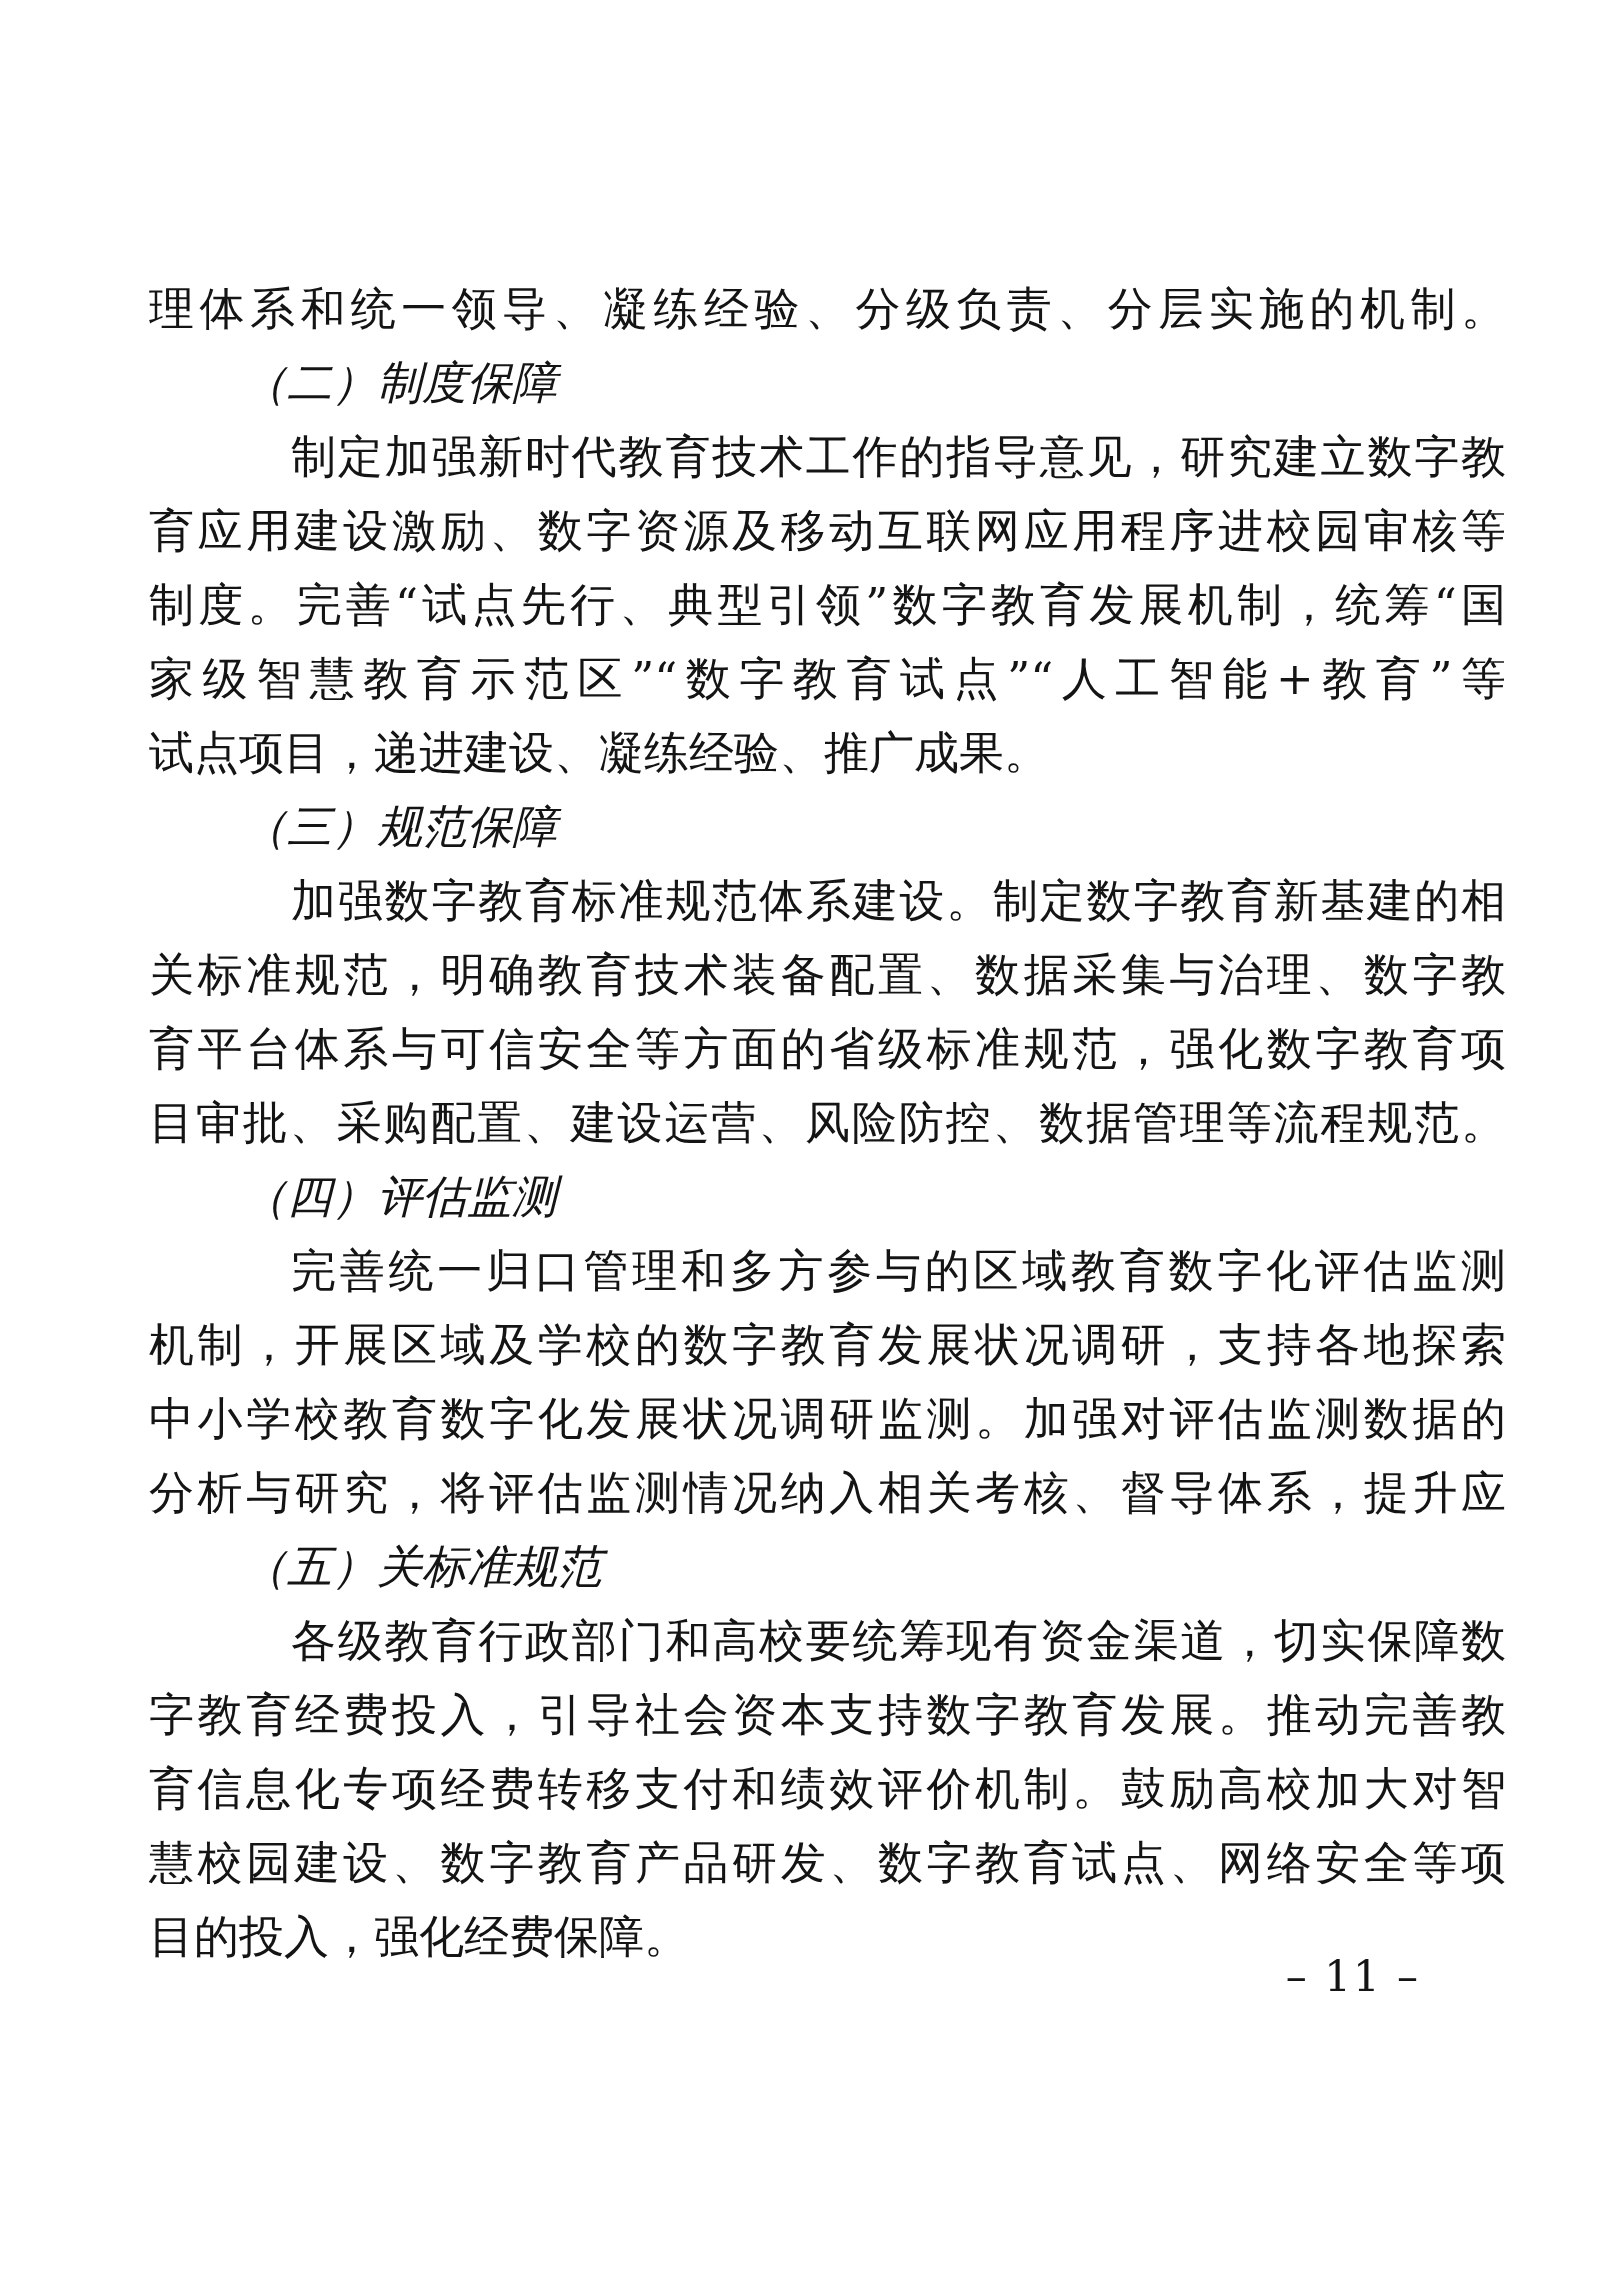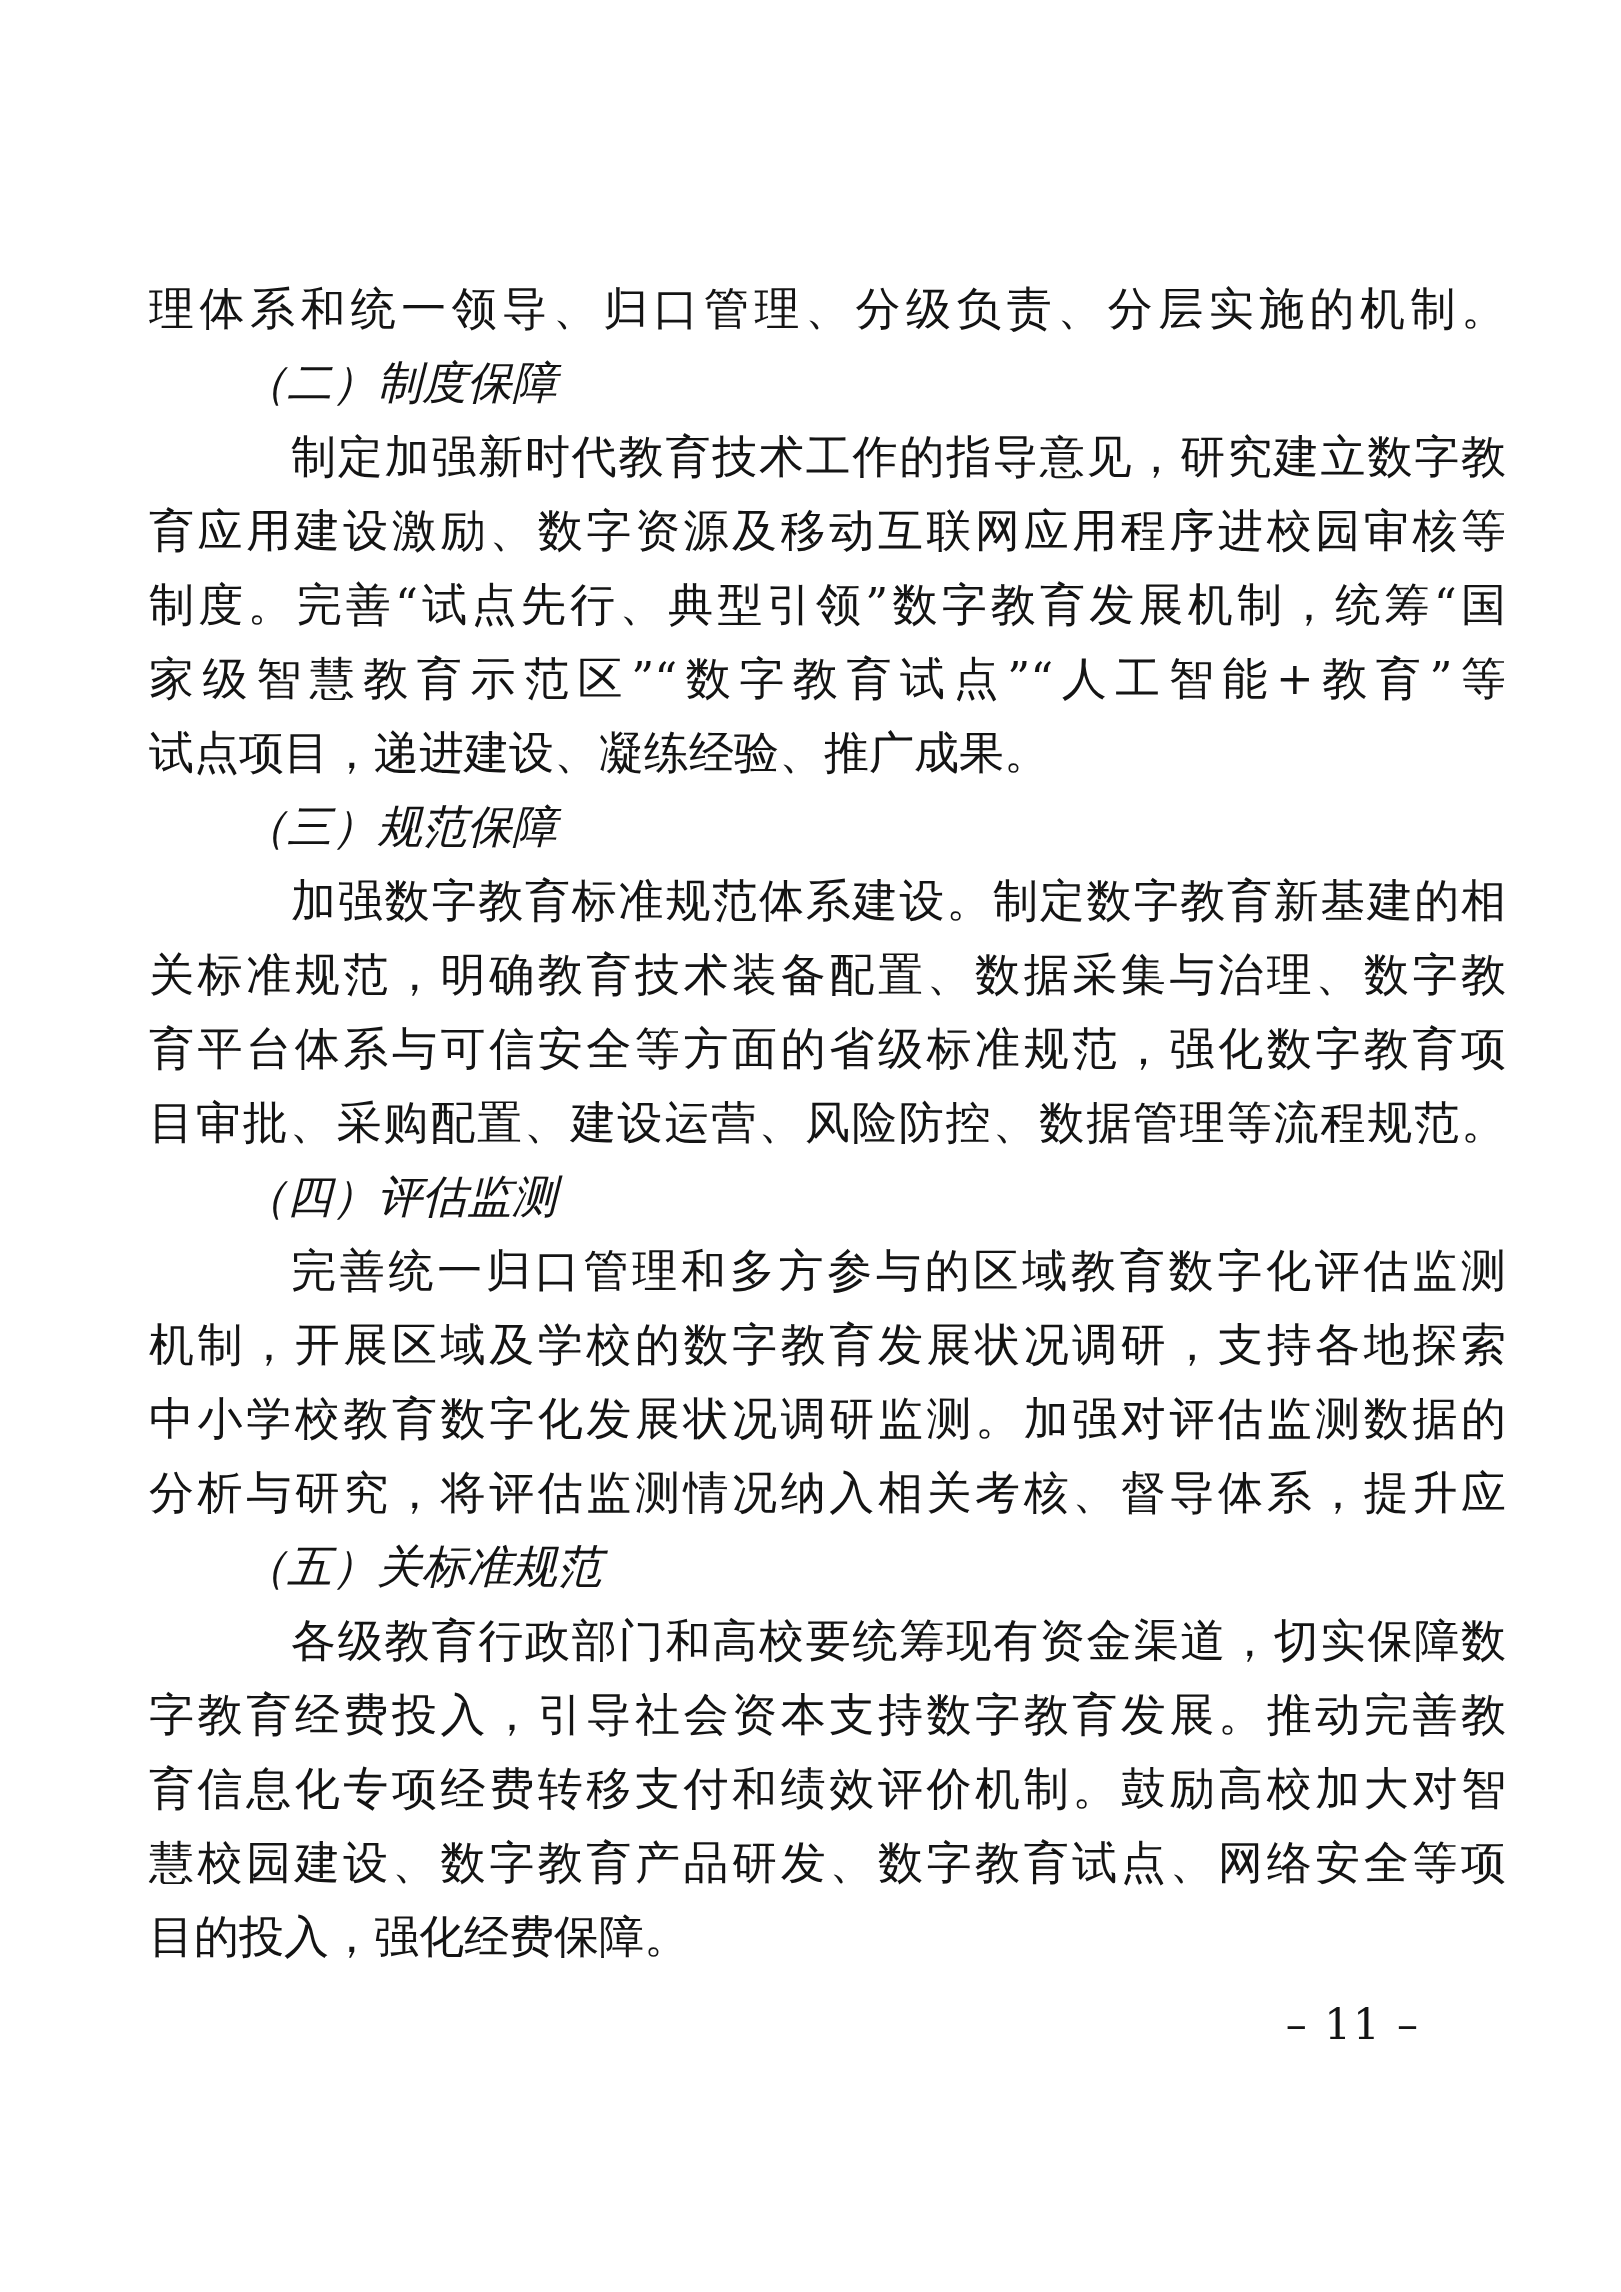--- a/index.html
+++ b/index.html
@@ -32,33 +32,33 @@
   
   .ln.full  { text-align-last: justify; }
   
   .ln.short { text-align: right; text-align-last: left; }
   
   .ln.head  { text-align: left; text-align-last: left; padding-left: 93px; font-style: italic; }
   
   .ln.indent { text-indent: 142px; }
   .pagenum {
     position: absolute;
-    top: 1999px;
+    top: 1951px;
     right: 201px;
     font-size: 42px;
     line-height: 51px;
     letter-spacing: 2px;
     color: #141414;
   }
 </style>
 </head>
 <body>
 
 <div class="doc">
-  <div class="ln full">理体系和统一领导、归口管理、分级负责、分层实施的机制。</div>
+  <div class="ln full">理体系和统一领导、凝练经验、分级负责、分层实施的机制。</div>
   <div class="ln head">（二）制度保障</div>
   <div class="ln indent full">制定加强新时代教育技术工作的指导意见，研究建立数字教</div>
   <div class="ln full">育应用建设激励、数字资源及移动互联网应用程序进校园审核等</div>
   <div class="ln full">制度。完善“试点先行、典型引领”数字教育发展机制，统筹“国</div>
   <div class="ln full">家级智慧教育示范区”“数字教育试点”“人工智能+教育”等</div>
   <div class="ln short">试点项目，递进建设、凝练经验、推广成果。</div>
   <div class="ln head">（三）规范保障</div>
   <div class="ln indent full">加强数字教育标准规范体系建设。制定数字教育新基建的相</div>
   <div class="ln full">关标准规范，明确教育技术装备配置、数据采集与治理、数字教</div>
   <div class="ln full">育平台体系与可信安全等方面的省级标准规范，强化数字教育项</div>

